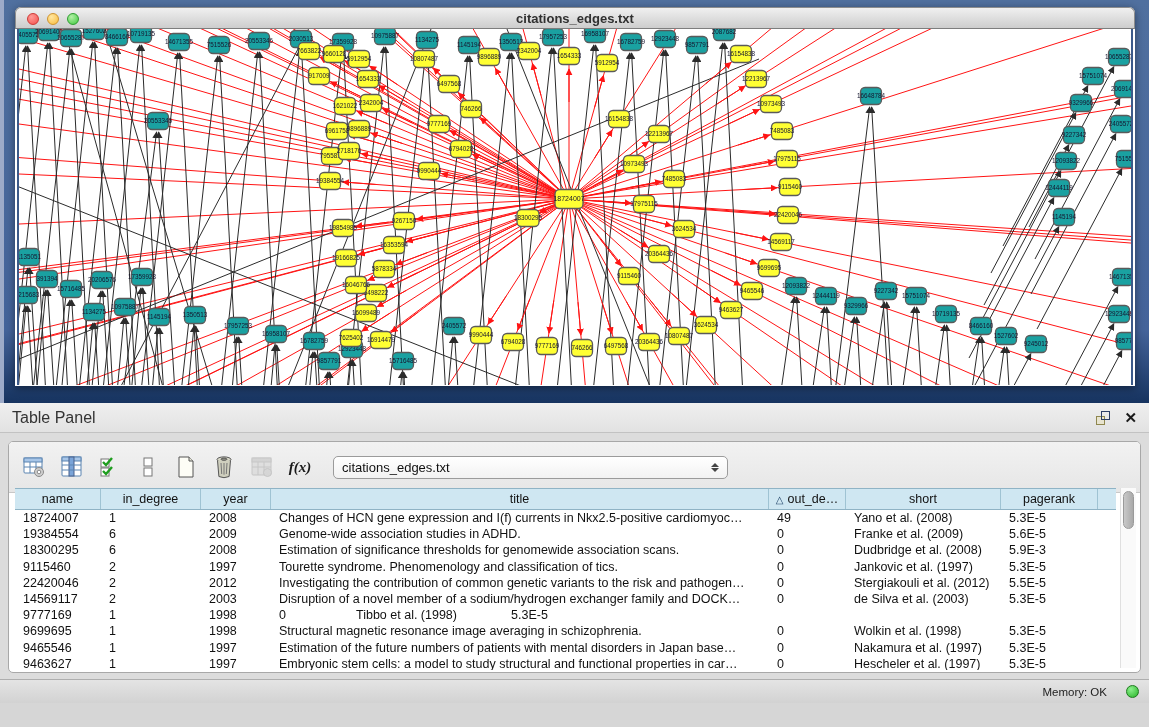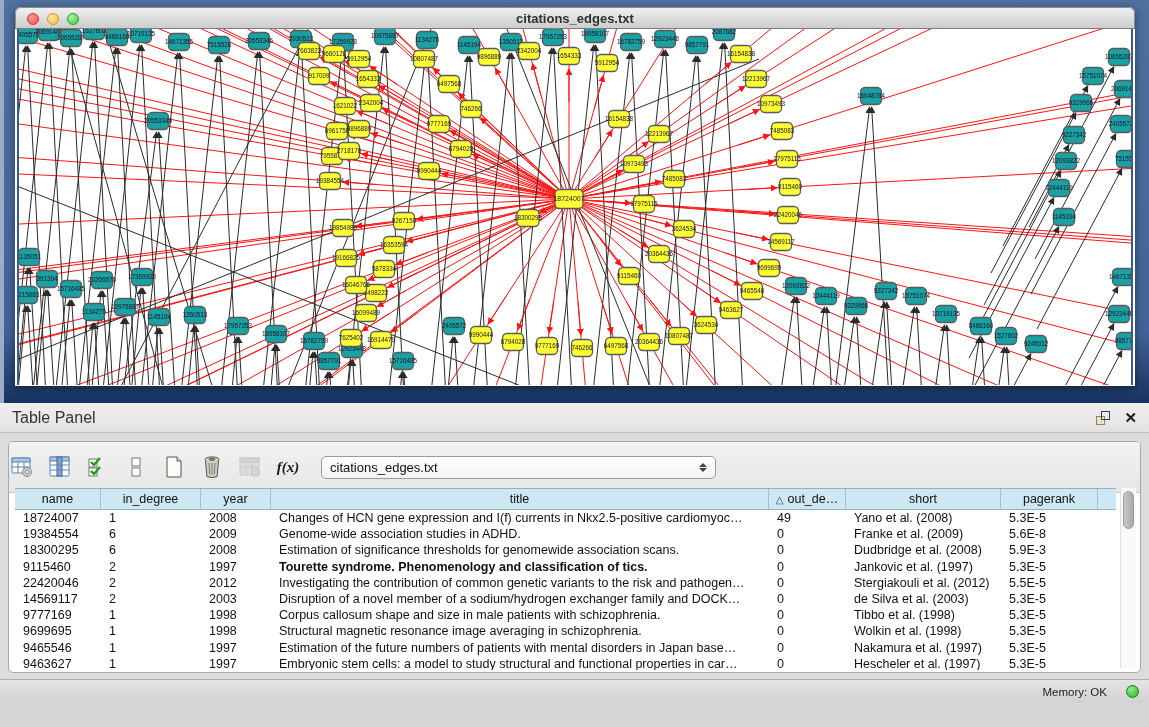--- a/index.html
+++ b/index.html
@@ -30,21 +30,21 @@
   .panel-titlebar .ptitle { font-size:16px; color:#333; flex:1; }
   .pt-icons { display:flex; gap:14px; align-items:center; }
   .float-icon { width:14px; height:14px; position:relative; }
   .float-icon .sq1 { position:absolute; left:0; bottom:0; width:9px; height:9px; border:1px solid #8f874f; background:#e8e4cf; }
   .float-icon .sq2 { position:absolute; right:0; top:0; width:9px; height:9px; border:1px solid #2c3e66; }
   .close-x { font-size:15px; font-weight:700; color:#1a1a1a; line-height:14px; cursor:default; }
 
   .tool-container { position:absolute; left:8px; top:38px; width:1133px; height:232px;
     background:#fff; border:1px solid #a8a8a8; border-radius:5px; overflow:hidden; }
   .toolbar { height:51px; background:linear-gradient(180deg,#f2f2f2,#e6e6e6); border-bottom:1px solid #c8c8c8;
-    display:flex; align-items:center; padding-left:0; gap:12px; }
+    display:flex; align-items:center; padding-left:12px; gap:12px; }
   .tbtn { width:26px; height:26px; display:flex; align-items:center; justify-content:center; }
   .fx { font-family:"Liberation Serif",serif; font-style:italic; font-weight:700; font-size:15px; color:#1a1a1a; }
   .dropdown { margin-left:8px; width:395px; height:23px; background:linear-gradient(180deg,#ffffff,#f2f2f2);
     border:1px solid #9b9b9b; border-radius:5px; display:flex; align-items:center; padding:0 8px; font-size:13px; color:#111; }
   .dropdown .dd-label { flex:1; }
   .dd-arrows { display:flex; flex-direction:column; gap:1px; align-items:center; }
   .dd-arrows i { width:0; height:0; border-left:4px solid transparent; border-right:4px solid transparent; display:block; }
   .dd-arrows i.up { border-bottom:4px solid #444; }
   .dd-arrows i.dn { border-top:4px solid #444; }
 
@@ -967,36 +967,36 @@
             <div class="td" style="width: 155px;">Yano et al. (2008)</div>
             <div class="td" style="width: 97px;">5.3E-5</div>
           </div>
           <div class="trow">
             <div class="td" style="width: 86px;">19384554</div>
             <div class="td" style="width: 100px;">6</div>
             <div class="td" style="width: 70px;">2009</div>
             <div class="td" style="width: 498px;">Genome-wide association studies in ADHD.</div>
             <div class="td" style="width: 77px;">0</div>
             <div class="td" style="width: 155px;">Franke et al. (2009)</div>
-            <div class="td" style="width: 97px;">5.6E-8</div>
+            <div class="td" style="width: 97px;">5.6E-5</div>
           </div>
           <div class="trow">
             <div class="td" style="width: 86px;">18300295</div>
             <div class="td" style="width: 100px;">6</div>
             <div class="td" style="width: 70px;">2008</div>
             <div class="td" style="width: 498px;">Estimation of significance thresholds for genomewide association scans.</div>
             <div class="td" style="width: 77px;">0</div>
             <div class="td" style="width: 155px;">Dudbridge et al. (2008)</div>
             <div class="td" style="width: 97px;">5.9E-3</div>
           </div>
           <div class="trow">
             <div class="td" style="width: 86px;">9115460</div>
             <div class="td" style="width: 100px;">2</div>
             <div class="td" style="width: 70px;">1997</div>
-            <div class="td" style="width: 498px; font-weight: bold;">Tourette syndrome. Phenomenology and classification of tics.</div>
+            <div class="td" style="width: 498px;">Tourette syndrome. Phenomenology and classification of tics.</div>
             <div class="td" style="width: 77px;">0</div>
             <div class="td" style="width: 155px;">Jankovic et al. (1997)</div>
             <div class="td" style="width: 97px;">5.3E-5</div>
           </div>
           <div class="trow">
             <div class="td" style="width: 86px;">22420046</div>
             <div class="td" style="width: 100px;">2</div>
             <div class="td" style="width: 70px;">2012</div>
             <div class="td" style="width: 498px;">Investigating the contribution of common genetic variants to the risk and pathogen…</div>
             <div class="td" style="width: 77px;">0</div>
@@ -1009,21 +1009,20 @@
             <div class="td" style="width: 70px;">2003</div>
             <div class="td" style="width: 498px;">Disruption of a novel member of a sodium/hydrogen exchanger family and DOCK…</div>
             <div class="td" style="width: 77px;">0</div>
             <div class="td" style="width: 155px;">de Silva et al. (2003)</div>
             <div class="td" style="width: 97px;">5.3E-5</div>
           </div>
           <div class="trow">
             <div class="td" style="width: 86px;">9777169</div>
             <div class="td" style="width: 100px;">1</div>
             <div class="td" style="width: 70px;">1998</div>
-            <div class="td" style="width: 498px;">Corpus callosum shape and size in male patients with schizophrenia.</div>
             <div class="td" style="width: 77px;">0</div>
             <div class="td" style="width: 155px;">Tibbo et al. (1998)</div>
             <div class="td" style="width: 97px;">5.3E-5</div>
           </div>
           <div class="trow">
             <div class="td" style="width: 86px;">9699695</div>
             <div class="td" style="width: 100px;">1</div>
             <div class="td" style="width: 70px;">1998</div>
             <div class="td" style="width: 498px;">Structural magnetic resonance image averaging in schizophrenia.</div>
             <div class="td" style="width: 77px;">0</div>

